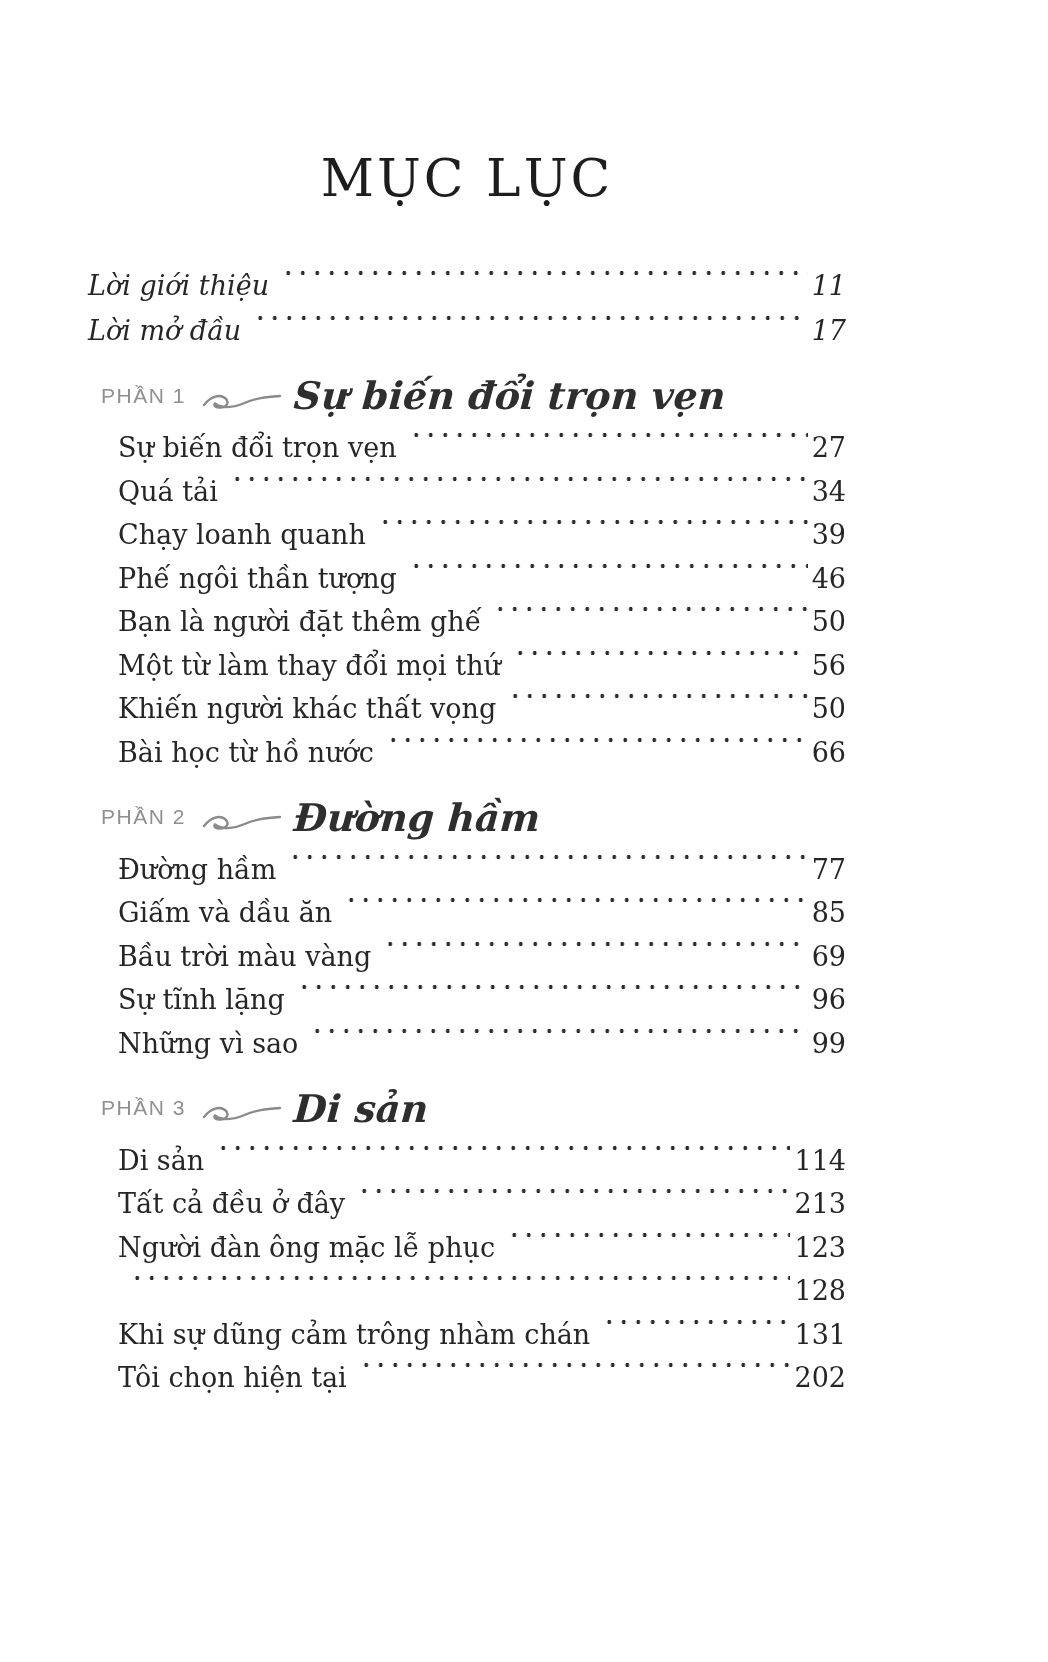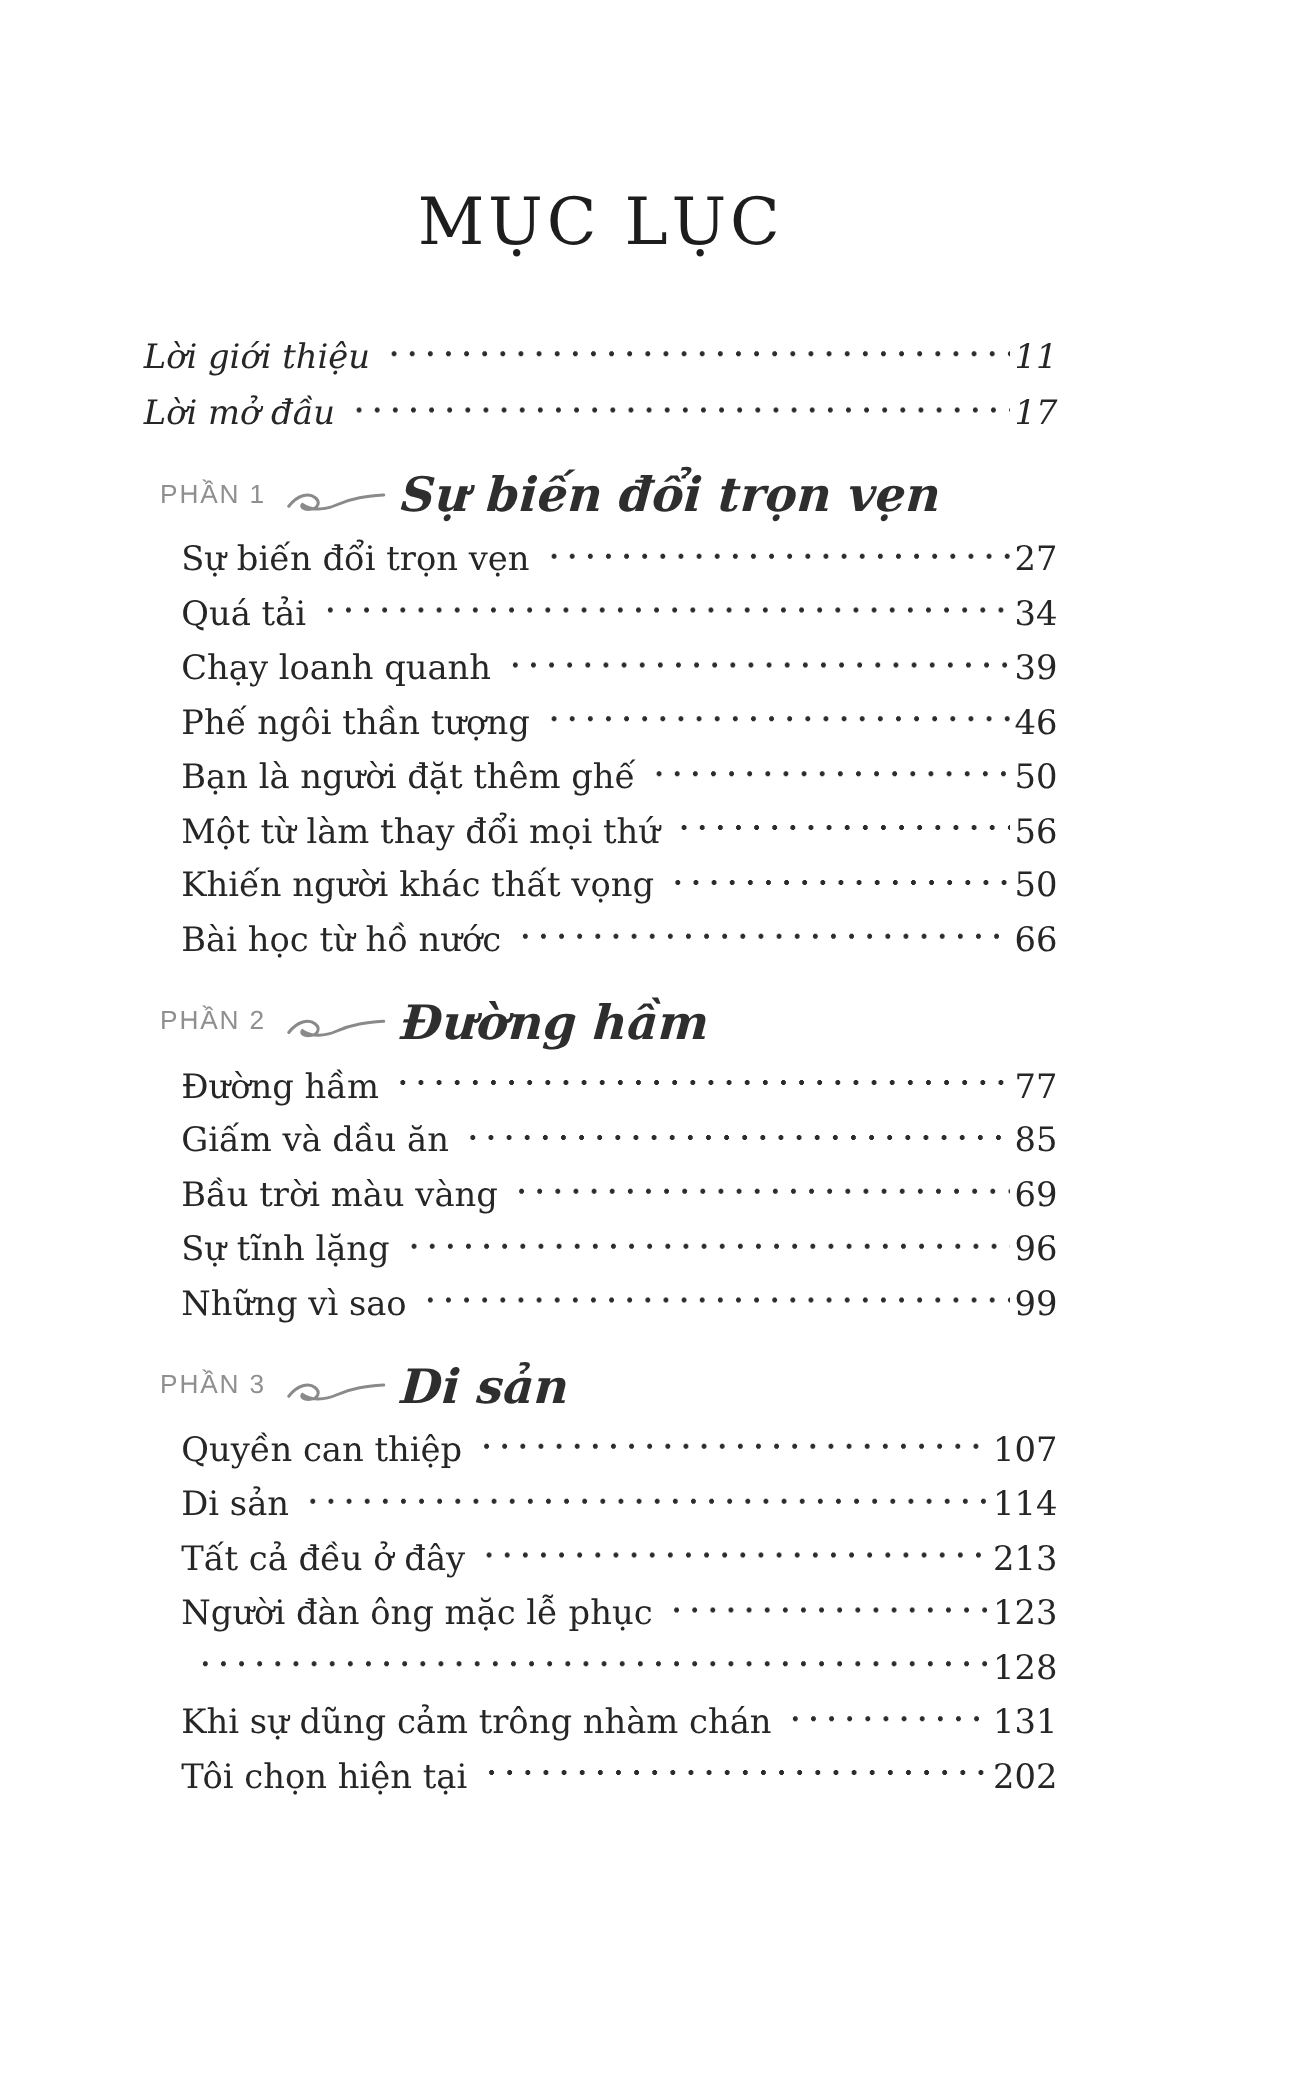--- a/index.html
+++ b/index.html
@@ -1,22 +1,22 @@
 <!DOCTYPE html>
 <html><head>
 <meta charset="utf-8">
 <style>
   html,body{margin:0;padding:0;background:#ffffff;}
   body{width:1048px;height:1662px;overflow:hidden;position:relative;
        font-family:"DejaVu Serif","Liberation Serif",serif;color:#262626;}
-  .page{padding:150px 202px 0 115px;}
+  .page{padding:150px 202px 0 88px;}
   .page-title{margin:0 0 64px 0;text-align:center;font-size:52px;line-height:1.1;
       font-weight:normal;letter-spacing:3px;color:#1d1d1d;
       font-family:"DejaVu Serif","Liberation Serif",serif;}
-  .toc-row{display:flex;align-items:center;height:30px;line-height:30px;
+  .toc-row{display:flex;align-items:flex-start;height:30px;line-height:30px;
       margin-bottom:13.5px;font-size:27px;color:#262626;}
   .toc-row .label{white-space:nowrap;}
   .dots{flex:1;height:4px;margin:0 4px 7px 12px;
       background-image:radial-gradient(circle,#2c2c2c 1.8px,rgba(0,0,0,0) 2.1px);
       background-size:14.5px 4px;background-repeat:repeat-x;background-position:left center;}
   .pagenum{white-space:nowrap;}
   .front-matter{margin-bottom:24px;}
   .front-matter .toc-row{font-style:italic;margin-bottom:15px;}
   .entries{padding-left:30px;}
   .section-head{display:flex;align-items:center;margin:27px 0 15px 0;padding-left:13px;}
@@ -135,25 +135,20 @@
       <div class="section">
     <div class="section-head">
       <span class="part-label">PHẦN 3</span>
       <svg class="squiggle" width="80" height="24" viewBox="0 0 80 24">
         <path d="M2 15 C9 6 18 4 23 8 C28 12 25 17 19 17.5 C14 18 11 15.5 13 13.5 C19 18 30 18.5 40 14 C53 8 64 7 78 6" fill="none" stroke="#8a8a8a" stroke-width="2.4" stroke-linecap="round"></path>
       </svg>
       <span class="part-title">Di sản</span>
     </div>
     <div class="entries">
           <div class="toc-row">
-    <span class="label">Quyền can thiệp</span>
-    <span class="dots"></span>
-    <span class="pagenum">107</span>
-  </div>
-          <div class="toc-row">
     <span class="label">Di sản</span>
     <span class="dots"></span>
     <span class="pagenum">114</span>
   </div>
           <div class="toc-row">
     <span class="label">Tất cả đều ở đây</span>
     <span class="dots"></span>
     <span class="pagenum">213</span>
   </div>
           <div class="toc-row">

